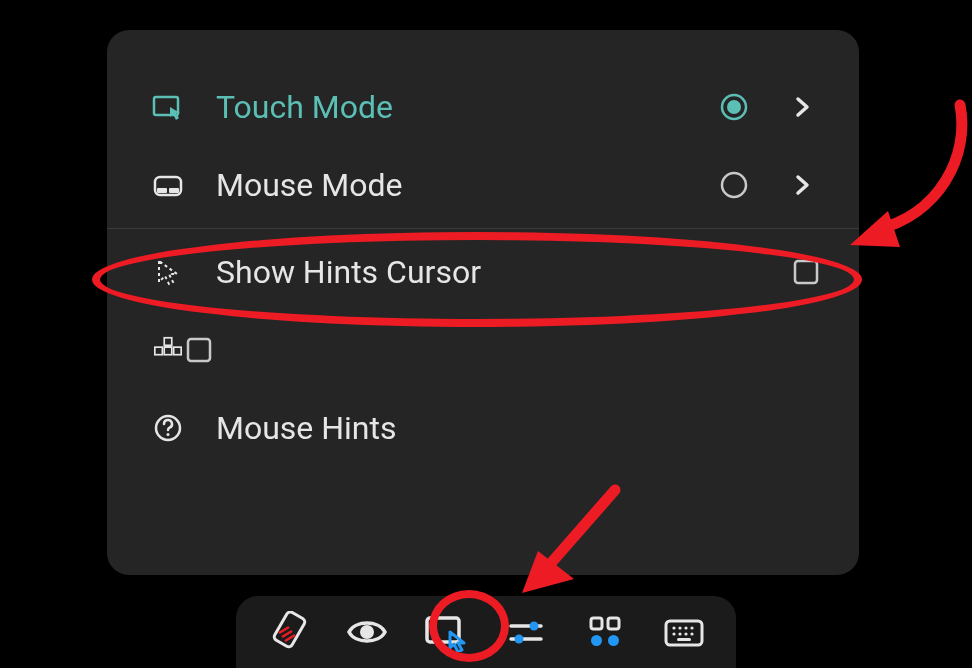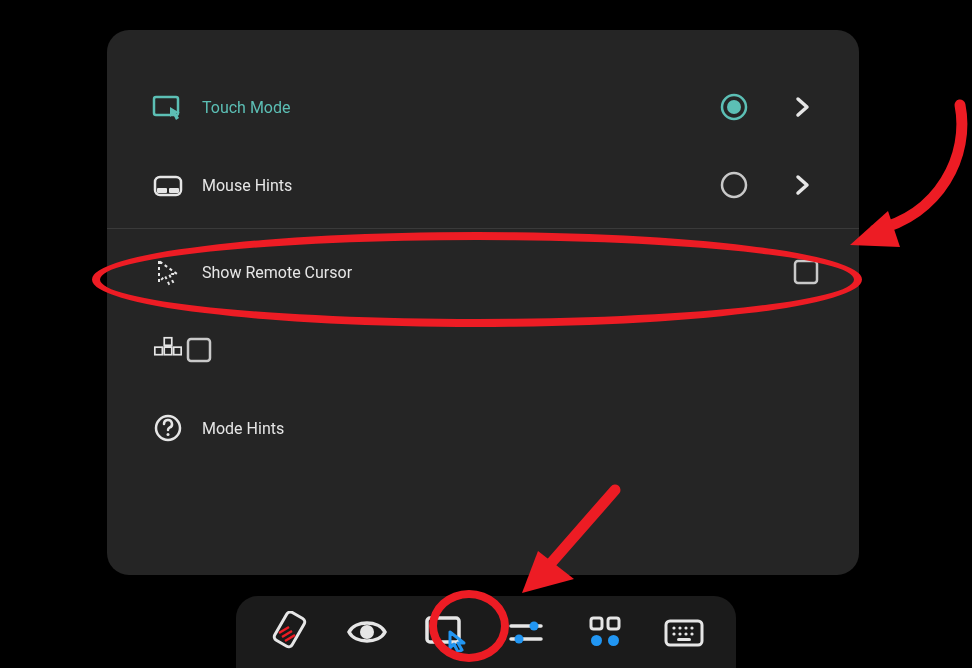--- a/index.html
+++ b/index.html
@@ -32,22 +32,22 @@
   .row-icon {
     width: 32px;
     height: 32px;
     display: flex;
     align-items: center;
     justify-content: center;
     flex-shrink: 0;
   }
   .row-label {
     flex: 1;
-    font-size: 16px;
-    margin-left: 18px;
+    font-size: 32px;
+    margin-left: 32px;
     color: #e6e6e6;
   }
   .row-label.teal { color: #5cbfb5; }
   .row-control {
     width: 30px;
     height: 30px;
     display: flex;
     align-items: center;
     justify-content: center;
   }
@@ -123,42 +123,42 @@
   </div>
 
   <div class="row">
     <span class="row-icon">
       <svg width="32" height="32" viewBox="0 0 32 32" fill="none">
         <rect x="3" y="8" width="26" height="18" rx="5" stroke="#e6e6e6" stroke-width="2.5"></rect>
         <rect x="5" y="19" width="10" height="5" rx="1" fill="#e6e6e6"></rect>
         <rect x="17" y="19" width="10" height="5" rx="1" fill="#e6e6e6"></rect>
       </svg>
     </span>
-    <span class="row-label">Mouse Hints</span>
+    <span class="row-label">Mouse Mode</span>
     <span class="row-control">
       <svg width="30" height="30" viewBox="0 0 30 30">
         <circle cx="15" cy="15" r="12" stroke="#c9c9c9" stroke-width="2.5" fill="none"></circle>
       </svg>
     </span>
     <span class="chevron">
       <svg width="16" height="22" viewBox="0 0 16 22" fill="none">
         <path d="M3 3 L12 11 L3 19" stroke="#e6e6e6" stroke-width="3.5" stroke-linecap="round" stroke-linejoin="round"></path>
       </svg>
     </span>
   </div>
 
   <div class="divider"></div>
 
   <div class="row">
     <span class="row-icon">
       <svg width="30" height="30" viewBox="0 0 30 30" fill="none">
         <path d="M6 4 L6 25 L12 19 L16 27 L20 25 L16 17 L24 17 Z" stroke="#e6e6e6" stroke-width="2" stroke-dasharray="3 3" fill="none"></path>
       </svg>
     </span>
-    <span class="row-label">Show Remote Cursor</span>
+    <span class="row-label">Show Hints Cursor</span>
     <span class="row-control">
       <svg width="28" height="28" viewBox="0 0 28 28">
         <rect x="3" y="3" width="22" height="22" rx="3" stroke="#c9c9c9" stroke-width="2.5" fill="none"></rect>
       </svg>
     </span>
   </div>
 
   <div class="row">
     <span class="row-icon">
       <svg width="34" height="30" viewBox="0 0 34 30" fill="none">
@@ -178,21 +178,21 @@
 
 
   <div class="row">
     <span class="row-icon">
       <svg width="30" height="30" viewBox="0 0 30 30" fill="none">
         <circle cx="15" cy="15" r="12" stroke="#e6e6e6" stroke-width="2.5"></circle>
         <path d="M11 11 a4 4 0 1 1 5.5 3.7 c-1 .5 -1.5 1.3 -1.5 2.3" stroke="#e6e6e6" stroke-width="2.5" fill="none" stroke-linecap="round"></path>
         <circle cx="15" cy="21.5" r="1.5" fill="#e6e6e6"></circle>
       </svg>
     </span>
-    <span class="row-label">Mode Hints</span>
+    <span class="row-label">Mouse Hints</span>
   </div>
 
 </div>
 
 <div class="toolbar">
   <div class="toolbar-btn">
     <svg width="42" height="42" viewBox="0 0 42 42" fill="none">
       <rect x="11" y="2" width="20" height="32" rx="4" transform="rotate(30 21 21)" stroke="#e6e6e6" stroke-width="3"></rect>
       <line x1="12" y1="22" x2="22" y2="16" stroke="#ed1c24" stroke-width="2.5"></line>
       <line x1="15" y1="26" x2="25" y2="20" stroke="#ed1c24" stroke-width="2.5"></line>

